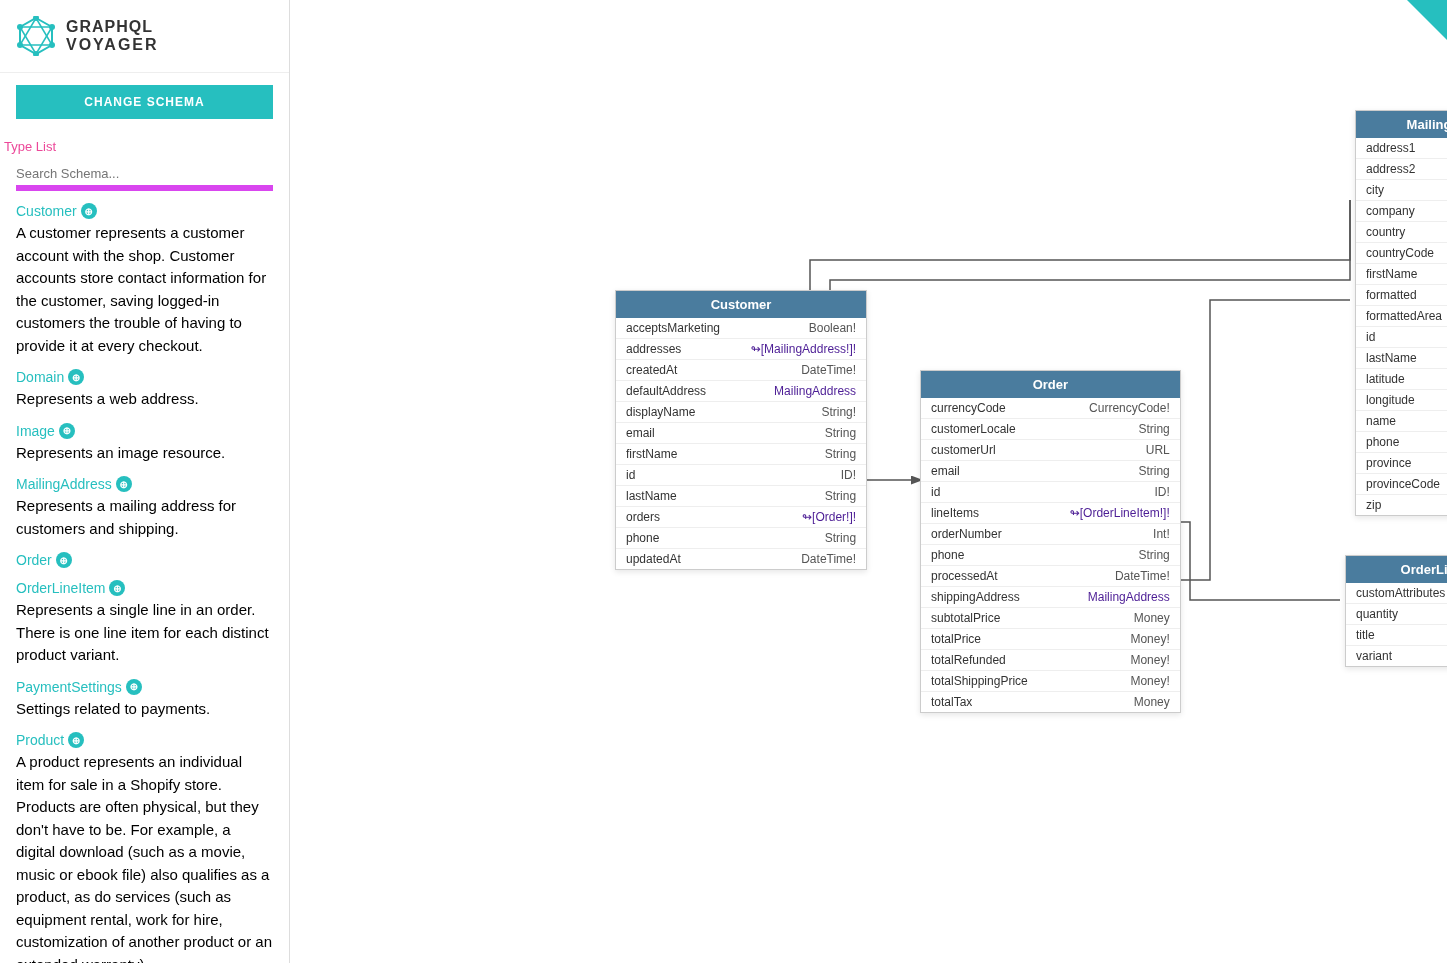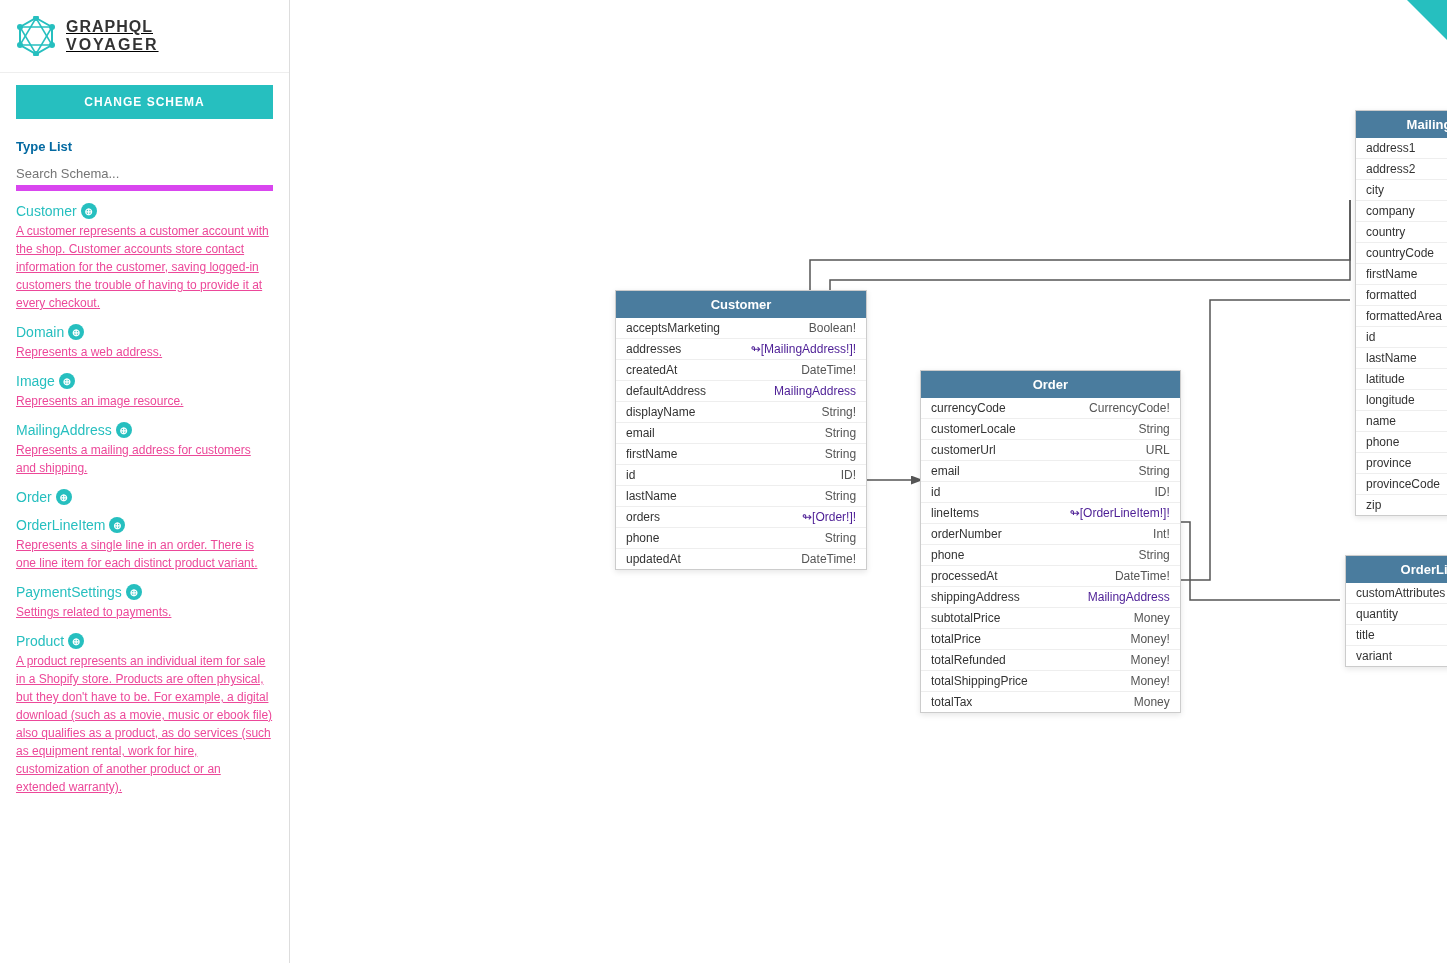--- a/index.html
+++ b/index.html
@@ -17,21 +17,20 @@
       overflow: hidden;
       background: #fff;
     }
 
     .sidebar-header {
       padding: 16px;
       border-bottom: 1px solid #eee;
       display: flex;
       align-items: center;
       gap: 10px;
-      text-decoration: underline;
     }
 
     .logo-icon {
       width: 40px;
       height: 40px;
     }
 
     .logo-text {
       display: flex;
       flex-direction: column;
@@ -58,24 +57,24 @@
       border: none;
       padding: 10px;
       font-size: 12px;
       font-weight: 700;
       letter-spacing: 1px;
       cursor: pointer;
       width: calc(100% - 32px);
     }
 
     .type-list-label {
-      padding: 8px 16px 4px;
+      padding: 8px 4px 4px;
       font-size: 13px;
-      color: #0369a1;
-      font-weight: 700;
+      color: #ec4899;
+      font-weight: 400;
     }
 
     .search-input {
       margin: 4px 16px 8px;
       border: none;
       border-bottom: 6px solid #d946ef;
       outline: none;
       font-size: 13px;
       padding: 4px 0;
       width: calc(100% - 32px);
@@ -111,24 +110,23 @@
       height: 16px;
       border-radius: 50%;
       background: #26bfbf;
       color: white;
       font-size: 10px;
       font-weight: bold;
       cursor: pointer;
     }
 
     .type-desc {
-      font-size: 12px;
-      color: #ec4899;
+      font-size: 15px;
+      color: #000000;
       line-height: 1.5;
-      text-decoration: underline;
     }
 
     
     .canvas-area {
       flex: 1;
       position: relative;
       overflow: hidden;
       background: #fff;
     }
 

